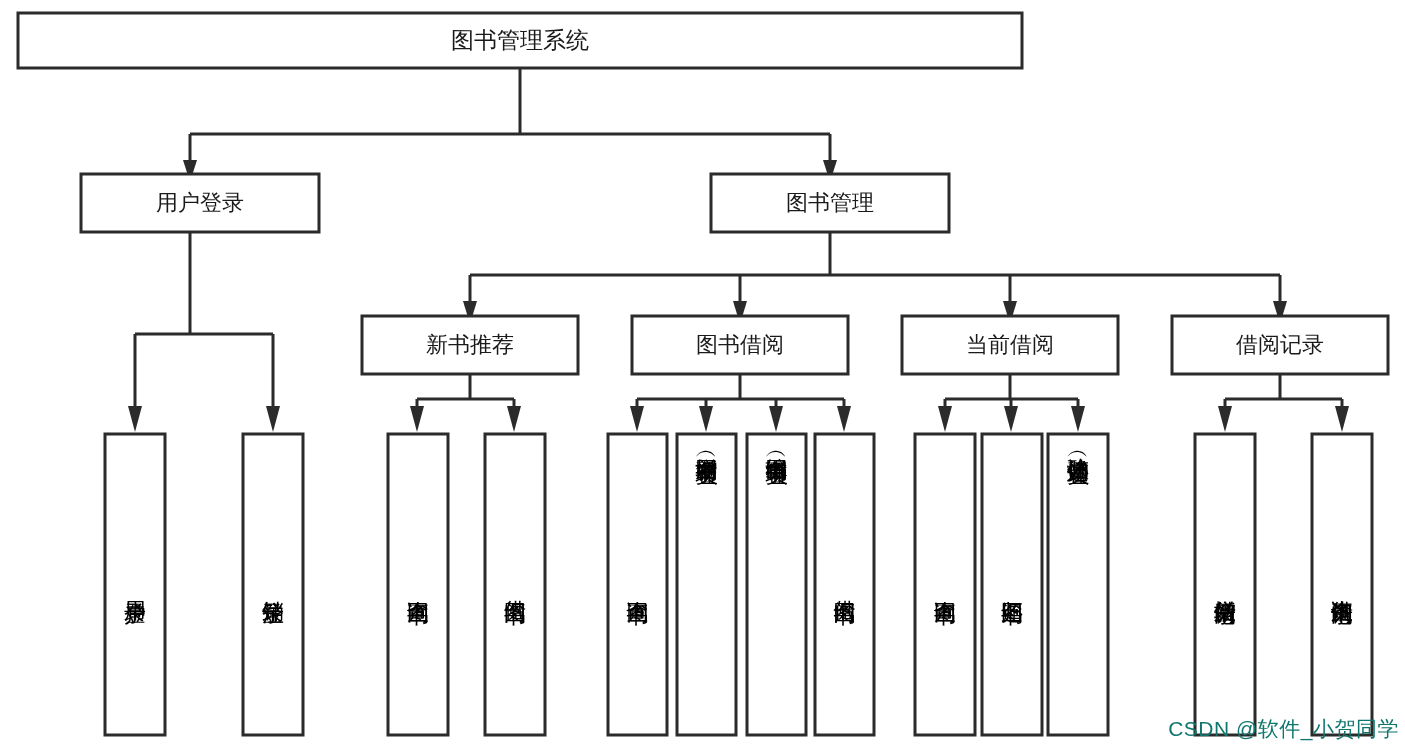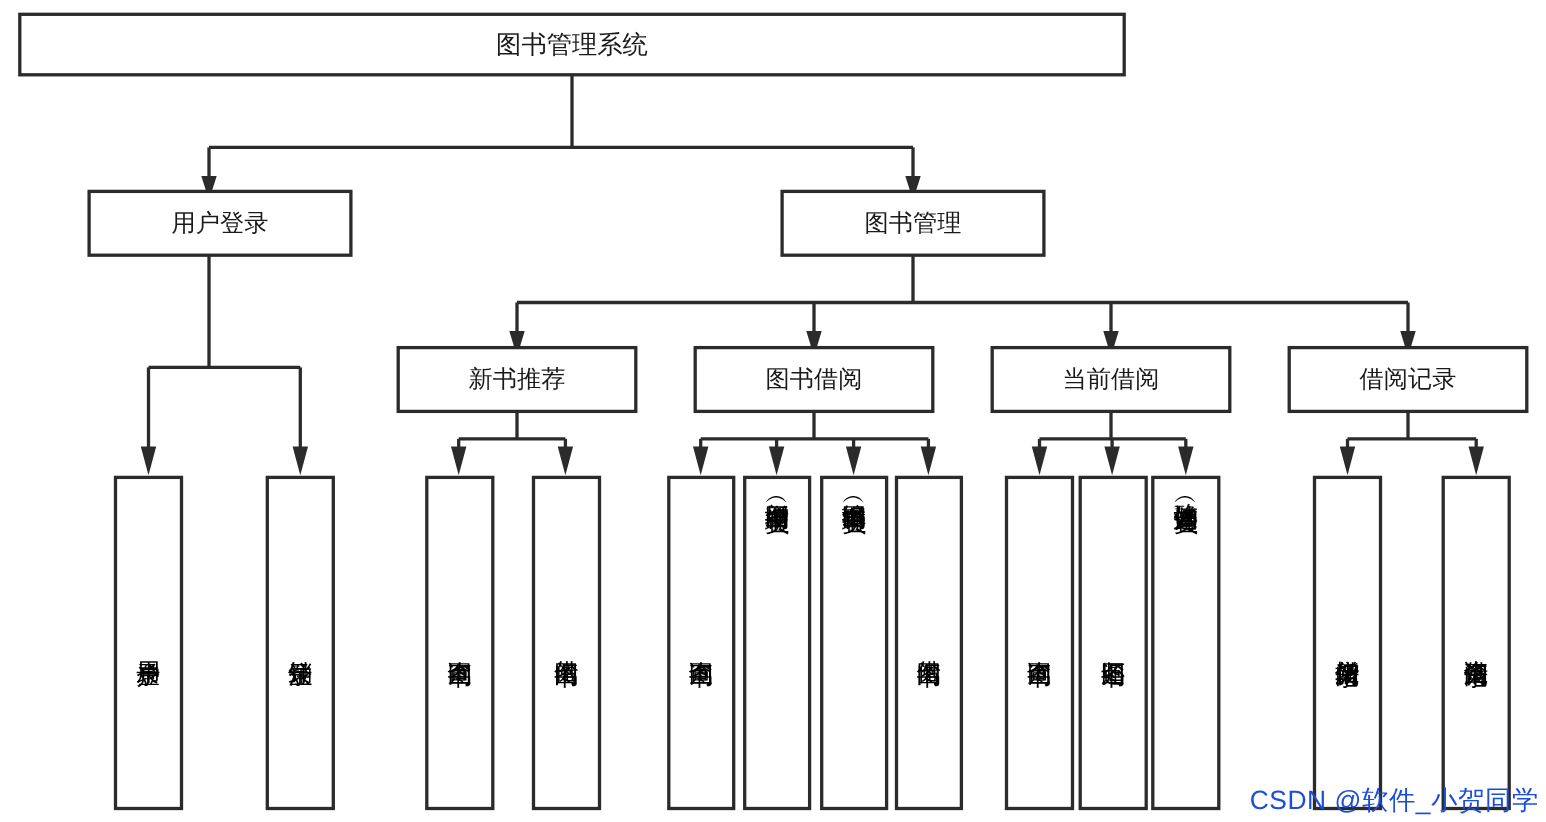--- a/index.html
+++ b/index.html
@@ -8,21 +8,21 @@
   svg#flow{position:absolute;left:0;top:0;width:1405px;height:747px;display:block;}
   .node-box{fill:#ffffff;stroke:#2b2b2b;stroke-width:3;}
   .conn{stroke:#2b2b2b;stroke-width:3;fill:none;stroke-linecap:butt;}
   .arrow-head{fill:#2b2b2b;stroke:none;}
   .node-label-h{font-family:"Liberation Sans","DejaVu Sans",sans-serif;font-size:22px;fill:#1a1a1a;text-anchor:middle;dominant-baseline:middle;}
   .node-label-root{font-family:"Liberation Sans","DejaVu Sans",sans-serif;font-size:23px;fill:#1a1a1a;text-anchor:middle;dominant-baseline:middle;}
   .vlabel{font-family:"Liberation Sans","DejaVu Sans",sans-serif;font-size:22px;fill:#1a1a1a;line-height:1.18;
           writing-mode:vertical-rl;text-orientation:upright;letter-spacing:1px;
           display:flex;align-items:center;justify-content:center;white-space:nowrap;}
   .vnode-text{position:absolute;display:flex;align-items:center;justify-content:center;pointer-events:none;}
-  .watermark{position:absolute;right:6px;bottom:4px;font-size:24px;color:#1d4ed8;
+  .watermark{position:absolute;right:6px;bottom:4px;font-size:21px;color:#0f766e;
              font-family:"Liberation Sans","DejaVu Sans",sans-serif;letter-spacing:0.5px;white-space:nowrap;}
 </style>
 </head>
 <body>
 
 <div id="diagram-root">
 
   <svg id="flow" viewBox="0 0 1405 747">
     <defs>
       <marker id="ah" viewBox="0 0 12 14" refX="6" refY="13" markerWidth="12" markerHeight="14" orient="auto-start-reverse" markerUnits="userSpaceOnUse">

